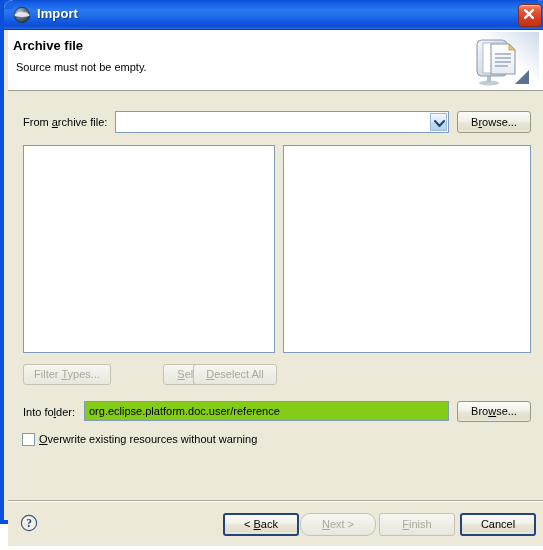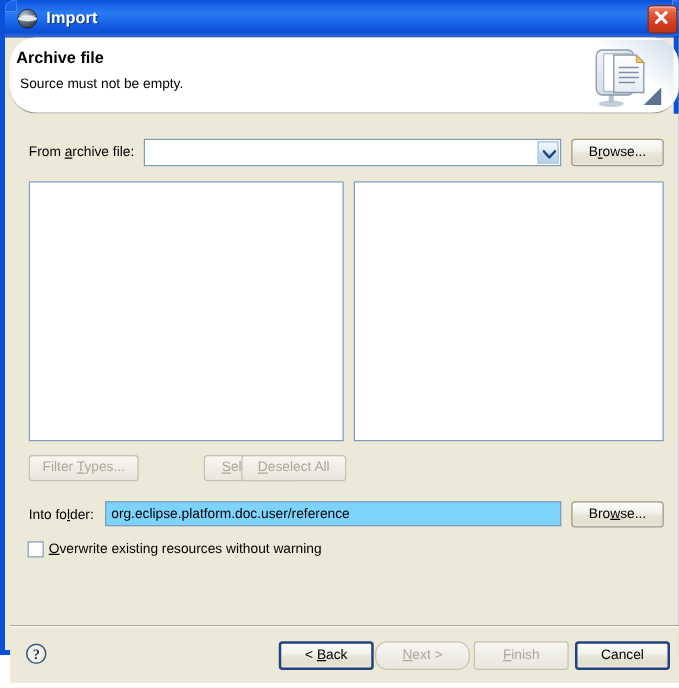--- a/index.html
+++ b/index.html
@@ -88,21 +88,20 @@
 
   
   #header {
     position: absolute;
     left: 4px; top: 30px;
     width: 535px;
     height: 60px;
     background: #ffffff;
     border-bottom: 1px solid #9d9d90;
     overflow: hidden;
-    border-radius: 21px;
   }
   #header-title {
     position: absolute;
     left: 5px; top: 8px;
     font-size: 13px;
     font-weight: bold;
     color: #000000;
   }
   #header-subtitle {
     position: absolute;
@@ -223,21 +222,21 @@
     left: 15px; top: 315px;
     font-size: 11px;
     color: #000000;
     white-space: nowrap;
   }
   #into-folder-input {
     position: absolute;
     left: 76px; top: 310px;
     width: 365px; height: 20px;
     box-sizing: border-box;
-    background: #7dd3fc;
+    background: #84cc16;
     border: 1px solid #7f9db9;
     cursor: text;
   }
   #into-folder-value {
     position: absolute;
     left: 4px; top: 3px;
     font-size: 11px;
     color: #000000;
     white-space: nowrap;
   }

